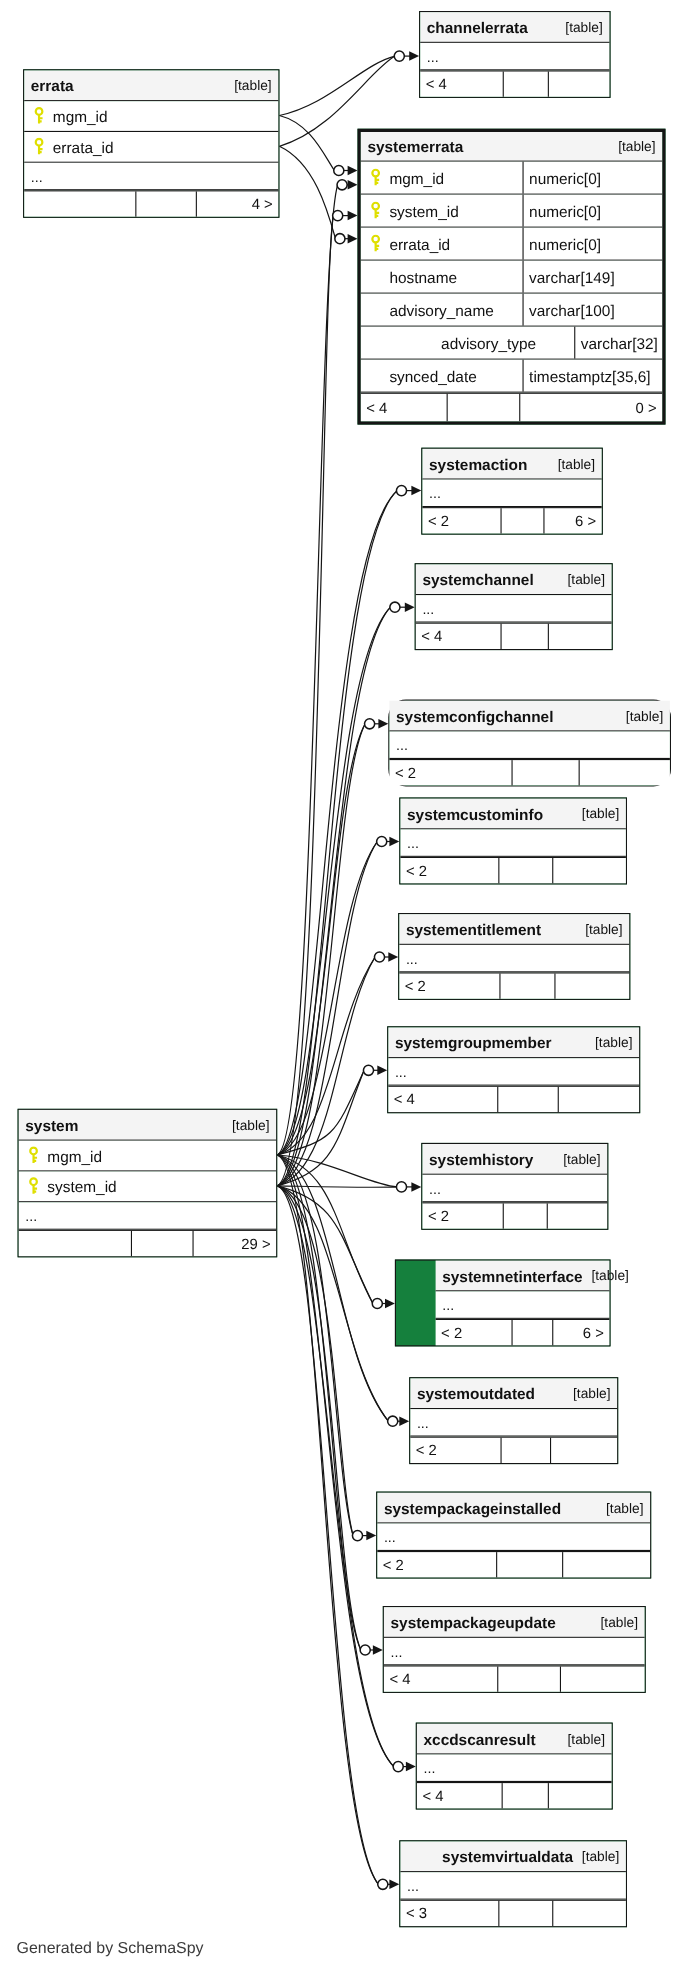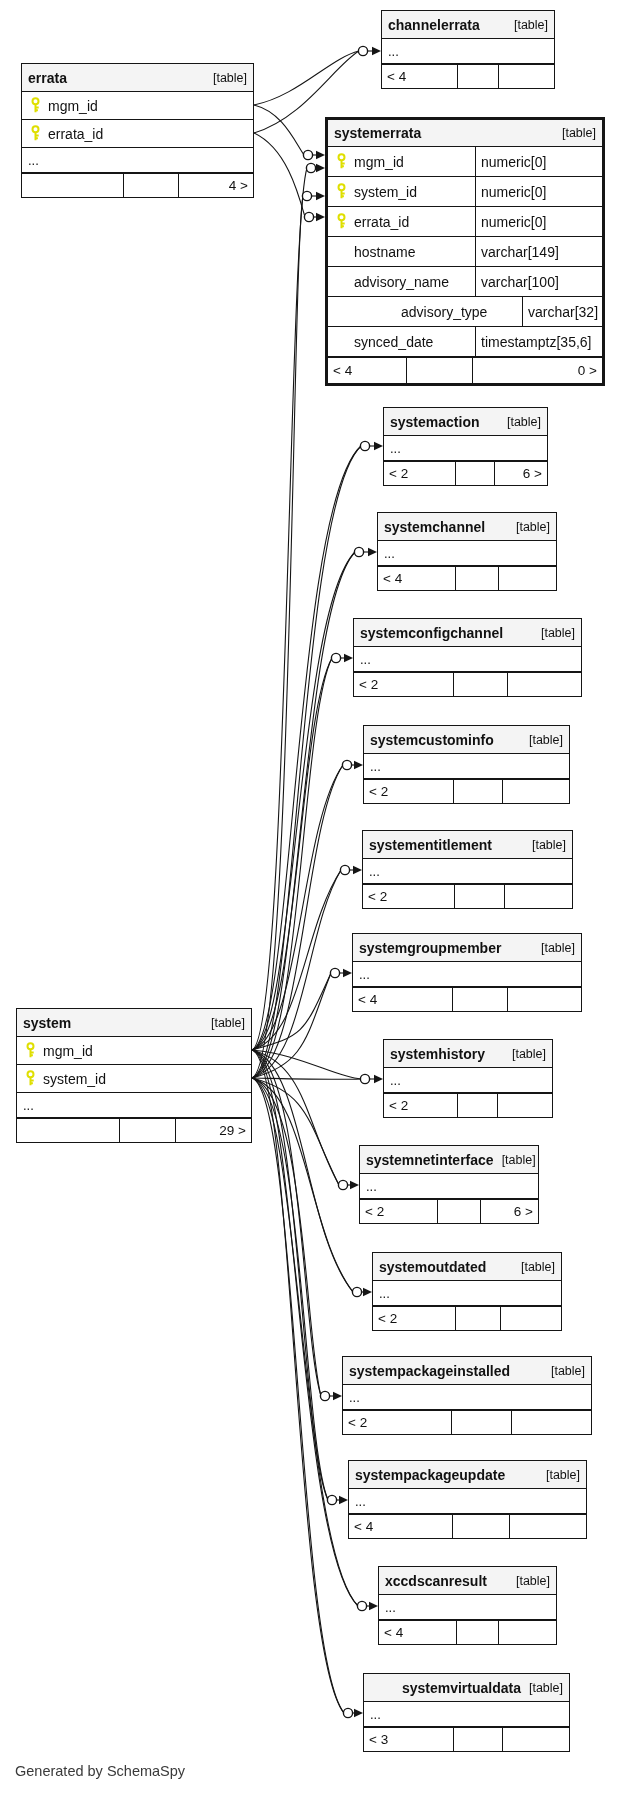--- a/index.html
+++ b/index.html
@@ -266,21 +266,21 @@
       </div>
       <div class="trow" style="height: 25px;">
         <span class="ellip">...</span>
       </div>
       <div class="tfoot" style="height: 24px;">
         <div class="fcell" style="width: 44%;">&lt; 4</div>
         <div class="fcell" style="width: 24%;"></div>
         <div class="fcell" style="width: 32%;"></div>
       </div>
     </div>
-    <div class="tbox" style="left: 353px; top: 618px; width: 229px;">
+    <div class="tbox" style="left: 353px; top: 636px; width: 257px; border-radius: 16px;">
       <div class="thead" style="height: 28px;">
         <span class="ttitle">systemconfigchannel</span>
         <span class="ttag">[table]</span>
       </div>
       <div class="trow" style="height: 25px;">
         <span class="ellip">...</span>
       </div>
       <div class="tfoot" style="height: 24px;">
         <div class="fcell" style="width: 44%;">&lt; 2</div>
         <div class="fcell" style="width: 24%;"></div>
@@ -372,21 +372,21 @@
       </div>
       <div class="trow" style="height: 25px;">
         <span class="ellip">...</span>
       </div>
       <div class="tfoot" style="height: 24px;">
         <div class="fcell" style="width: 44%;">&lt; 2</div>
         <div class="fcell" style="width: 24%;"></div>
         <div class="fcell" style="width: 32%;"></div>
       </div>
     </div>
-    <div class="tbox" style="left: 359px; top: 1145px; width: 180px;">
+    <div class="tbox" style="left: 359px; top: 1145px; width: 196px; padding-left: 36px;">
       <div class="thead" style="height: 28px;">
         <span class="ttitle">systemnetinterface</span>
         <span class="ttag">[table]</span>
       </div>
       <div class="trow" style="height: 25px;">
         <span class="ellip">...</span>
       </div>
       <div class="tfoot" style="height: 24px;">
         <div class="fcell" style="width: 44%;">&lt; 2</div>
         <div class="fcell" style="width: 24%;"></div>

